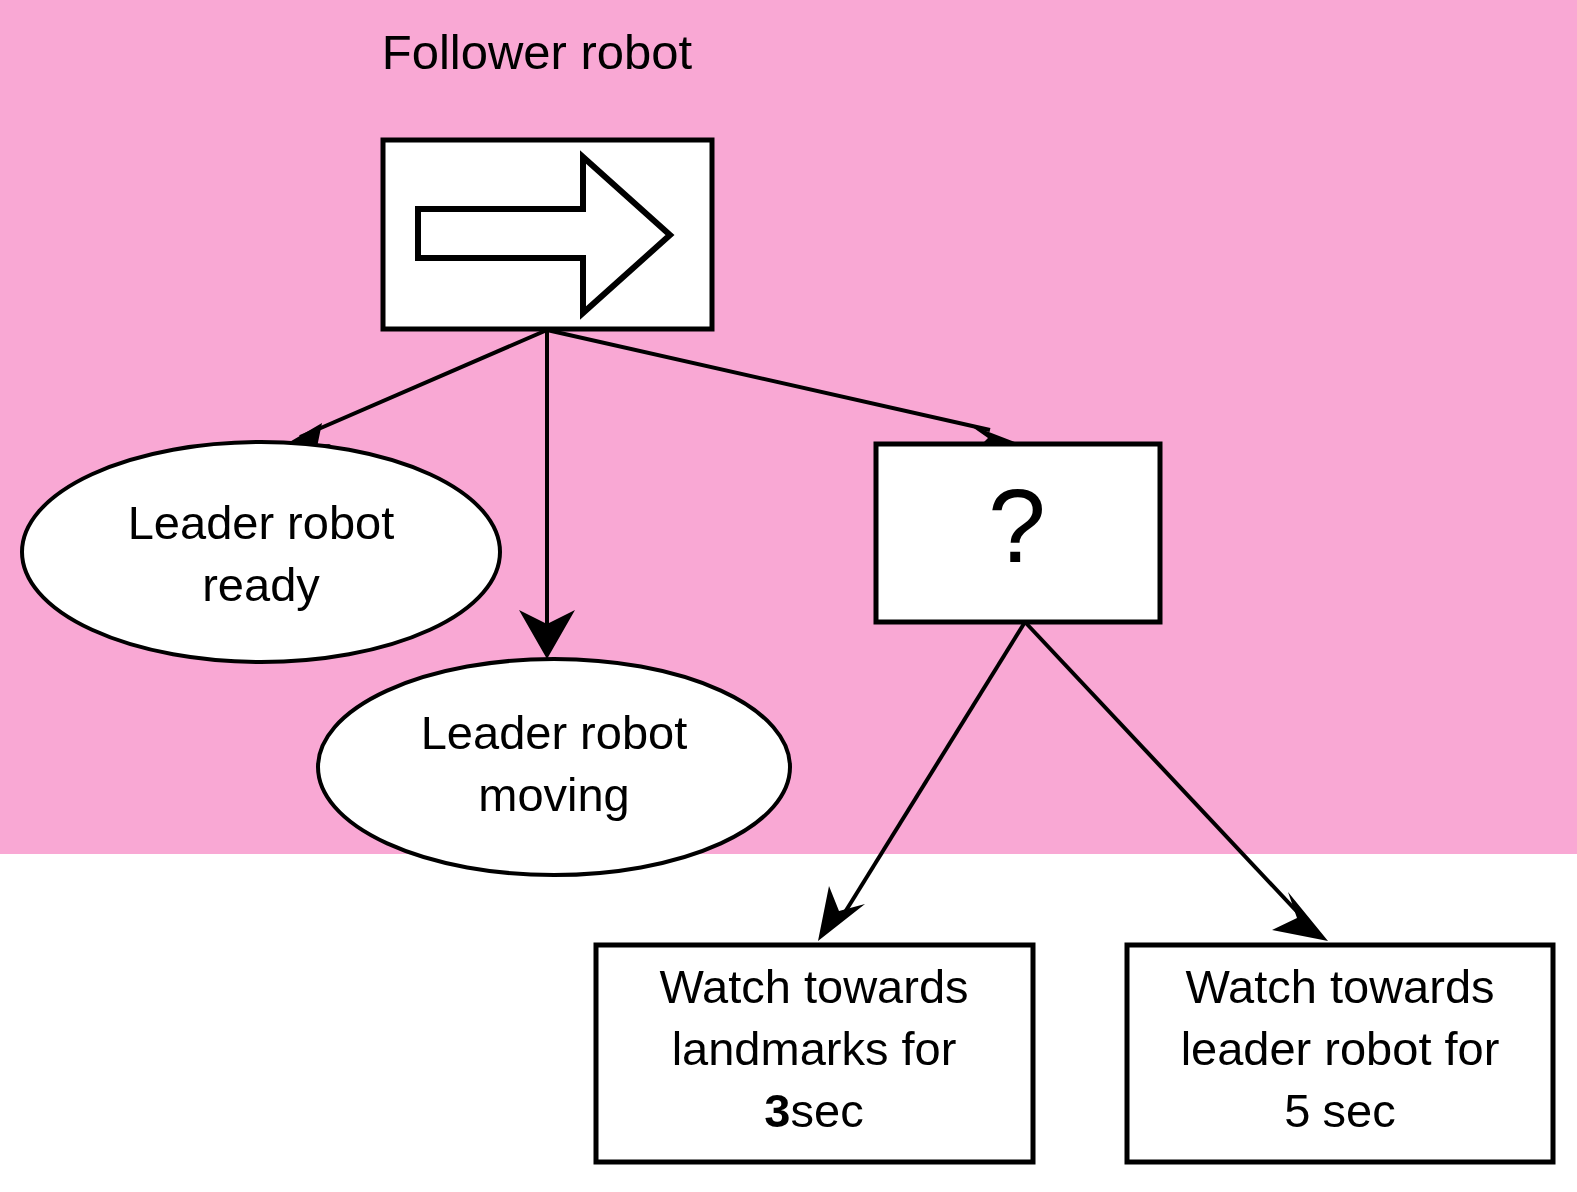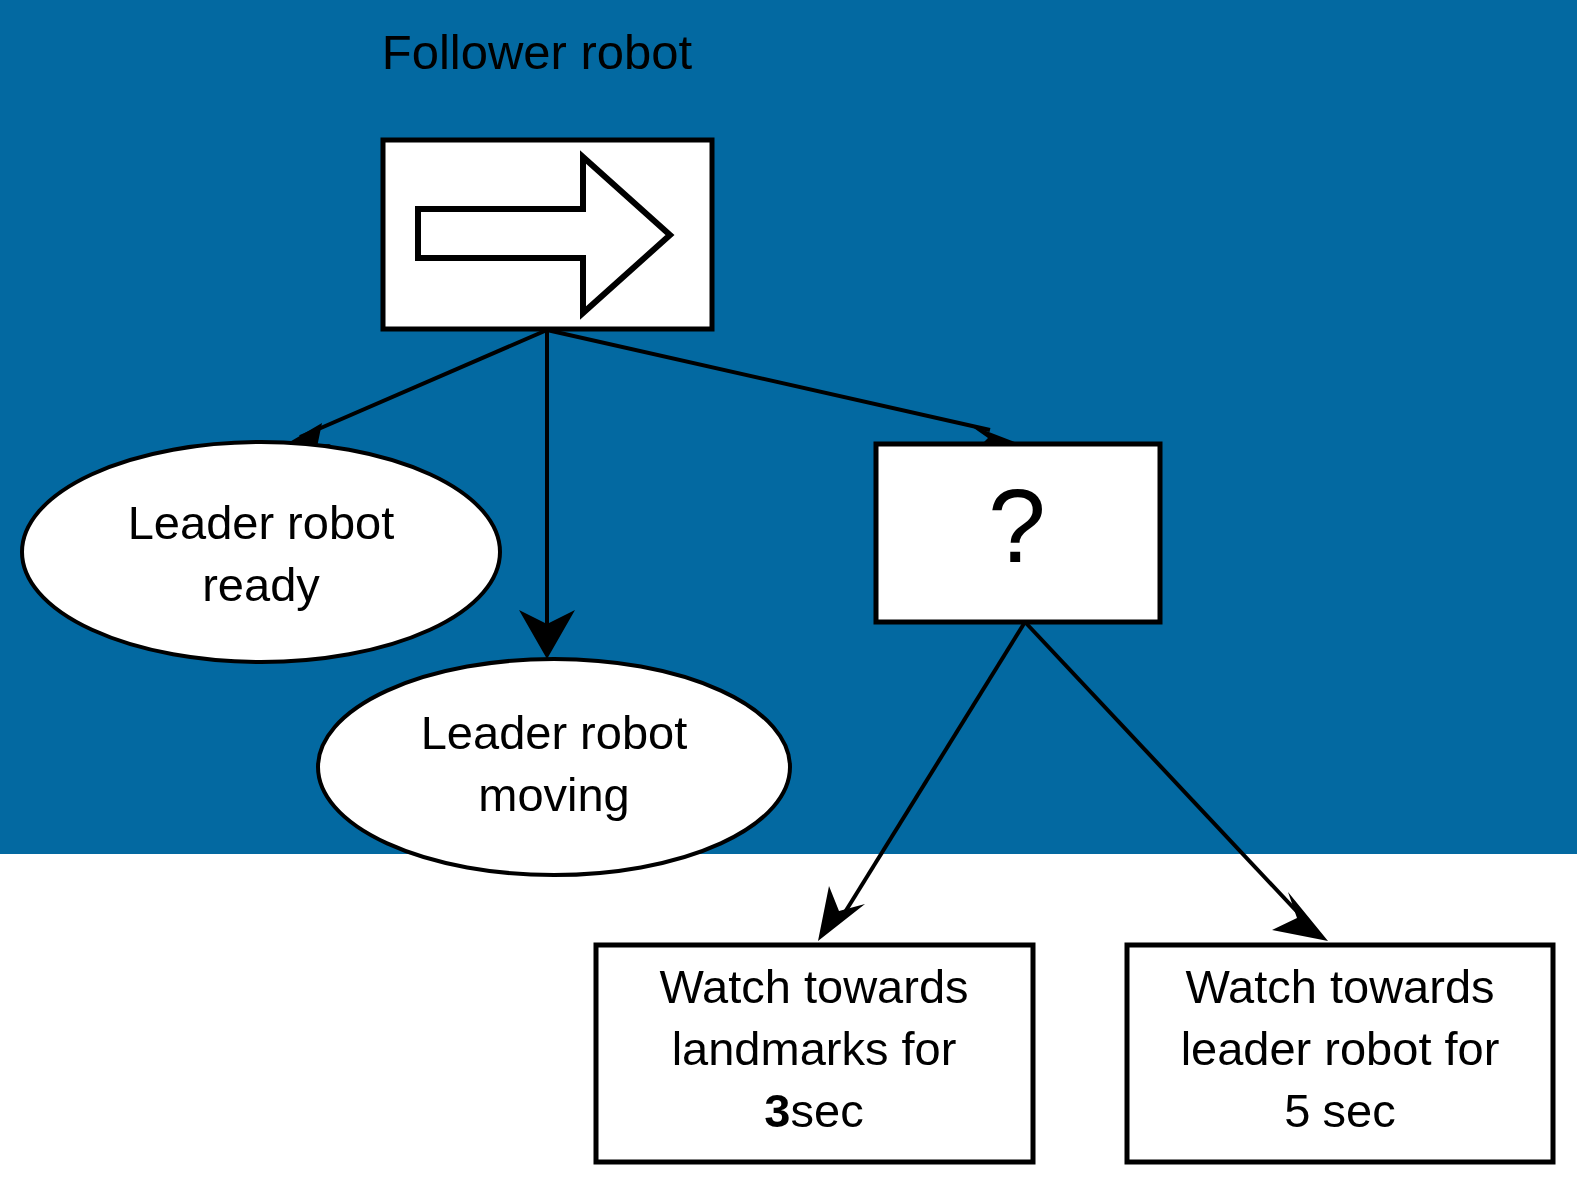--- a/index.html
+++ b/index.html
@@ -11,21 +11,21 @@
   body {
     width: 1577px;
     height: 1192px;
     overflow: hidden;
     font-family: "Liberation Sans", sans-serif;
   }
   #diagram-root {
     position: relative;
     width: 1577px;
     height: 854px;
-    background: #0369a1;
+    background: #f9a8d4;
   }
   svg.diagram-canvas {
     display: block;
     width: 1577px;
     height: 1192px;
   }
   .node-shape {
     fill: #ffffff;
     stroke: #000000;
   }

